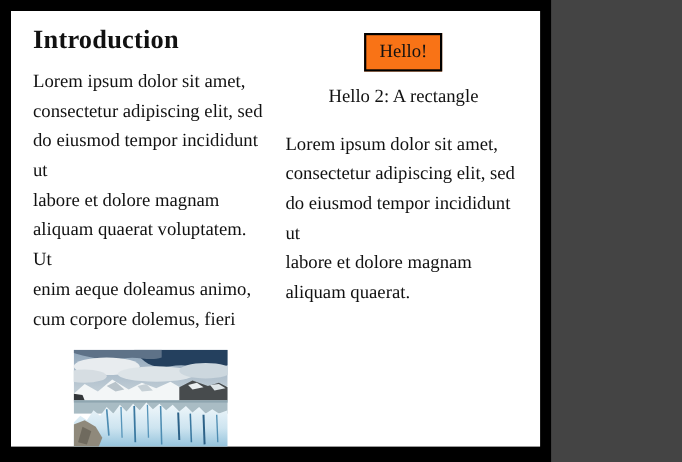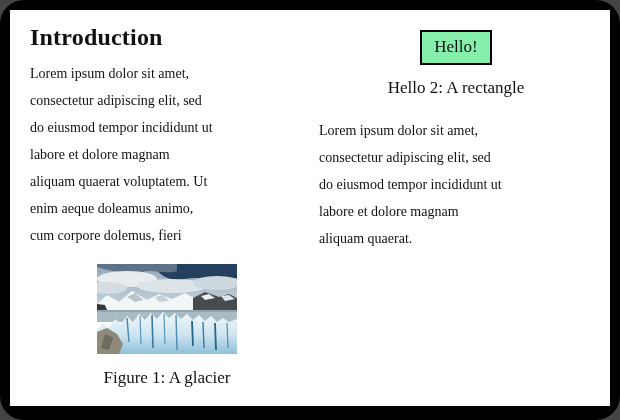--- a/index.html
+++ b/index.html
@@ -1,22 +1,21 @@
 <!DOCTYPE html>
 <html><head>
 <meta charset="utf-8">
 <style>
   html, body { margin: 0; padding: 0; background: #444; }
   .frame {
-    width: 620px; height: 420px;
+    width: 501px; height: 420px;
     background: #000;
     box-sizing: border-box;
     padding: 10px 10px 14px 10px;
     position: relative;
-    border-radius: 24px;
   }
   .page {
     width: 100%; height: 100%;
     background: #ffffff;
     box-sizing: border-box;
     padding: 0 17px 0 20px;
     display: flex;
     gap: 15px;
     font-family: "Liberation Serif", serif;
     color: #111111;
@@ -24,41 +23,41 @@
   }
   .col { flex: 1; min-width: 0; }
   h1.section-heading {
     font-size: 24px;
     line-height: 30px;
     font-weight: bold;
     margin: 12px 0 8px 0;
     letter-spacing: 0.2px;
   }
   p.body-text {
-    font-size: 14px;
+    font-size: 17px;
     line-height: 27px;
     margin: 0 0 12px 0;
     white-space: pre-line;
   }
   figure { margin: 0; text-align: center; }
   figure.fig-glacier { margin-top: 15px; }
   figure.fig-rect { margin-top: 20px; margin-bottom: 16px; }
   figcaption {
     font-size: 17px;
     line-height: 27px;
   }
   .fig-glacier figcaption { margin-top: 10px; }
   .fig-rect figcaption { margin-top: 9px; }
   .hello-box {
     display: inline-block;
     border: 2px solid #000;
     padding: 3px 12px 4px 12px;
     font-size: 17px;
     line-height: 24px;
-    background: #86efac;
+    background: #f97316;
   }
   .glacier-svg { display: inline-block; vertical-align: top; }
 </style>
 </head>
 <body>
 
 <div class="frame">
   <div class="page">
 
     <div class="col">

